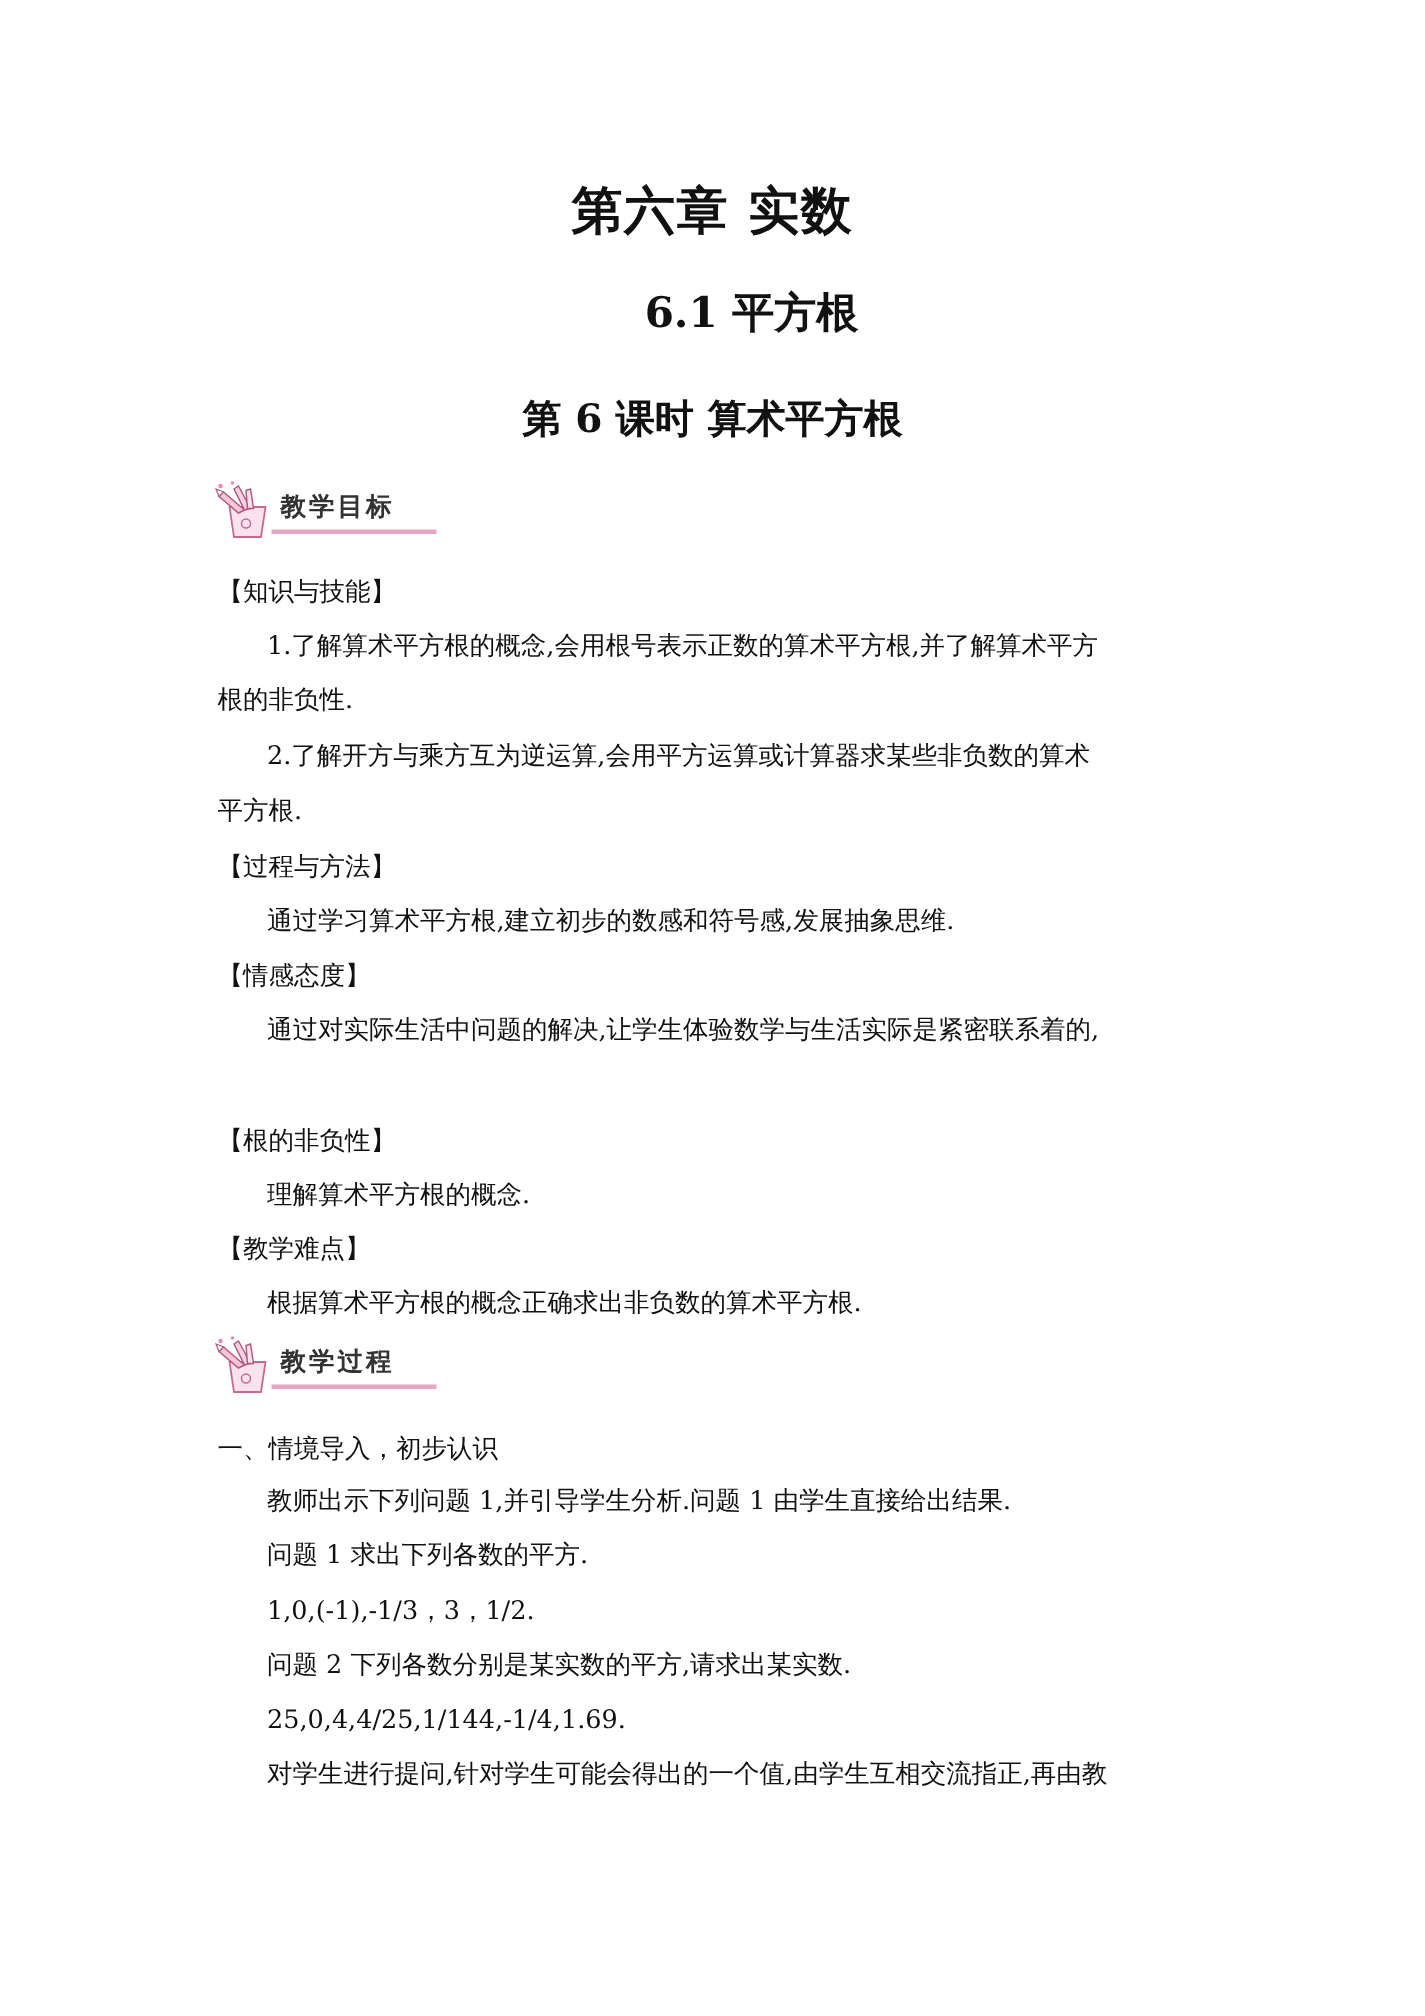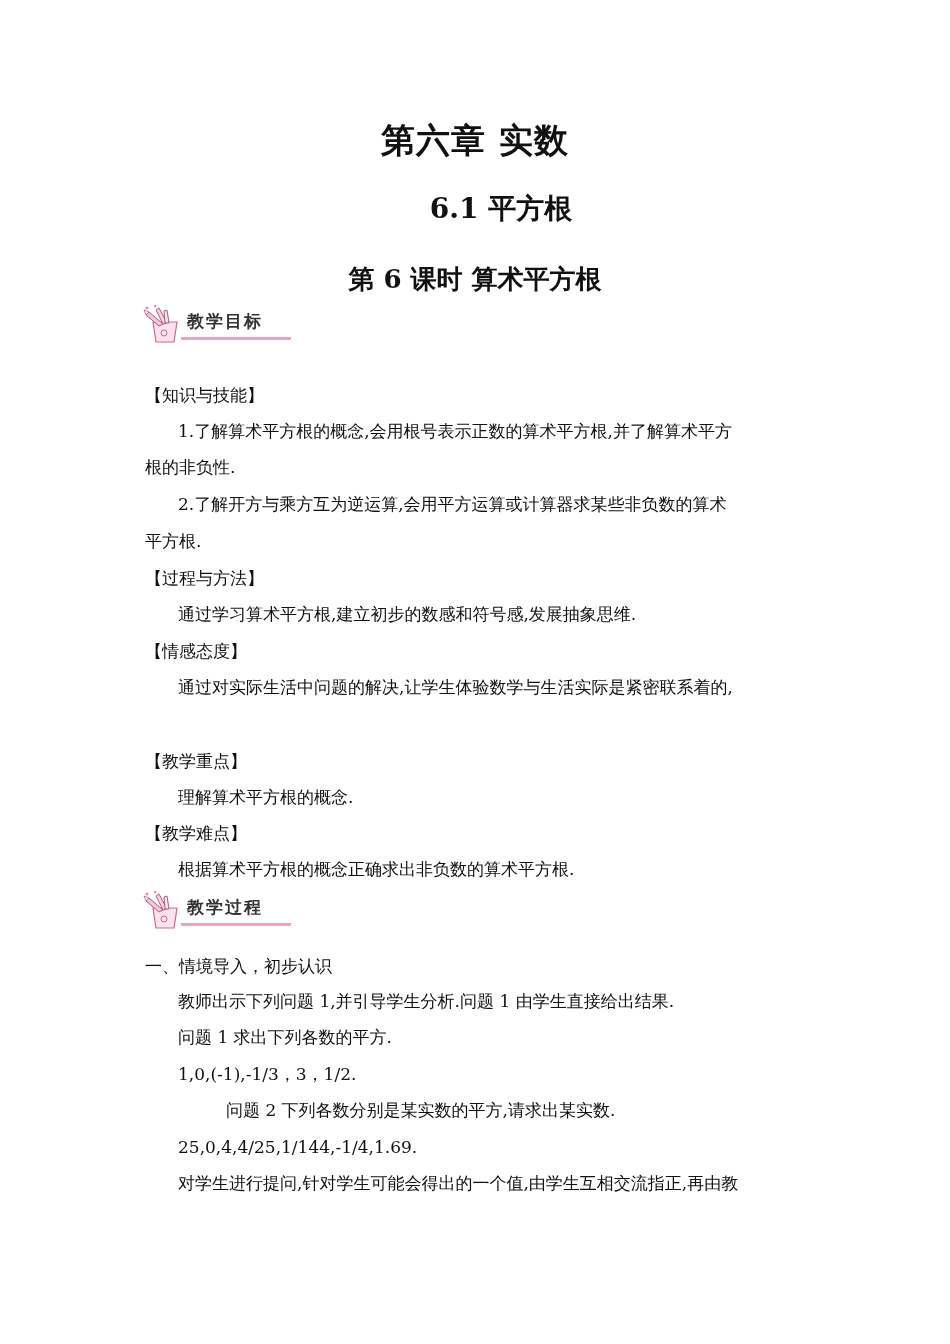--- a/index.html
+++ b/index.html
@@ -91,21 +91,21 @@
   </style>
 </head>
 <body>
 
 <div class="page">
 
   <div class="title-1">第六章  实数</div>
   <div class="title-2">6.1 平方根</div>
   <div class="title-3">第 6 课时  算术平方根</div>
 
-  <div class="banner" style="top:304px;">
+  <div class="banner" style="top:320px;">
     <svg width="44" height="40" viewBox="0 0 44 40">
       <path d="M10 18 L34 18 L31 38 L13 38 Z" fill="#fbe3ee" stroke="#c76a93" stroke-width="1.2"></path>
       <path d="M6 8 L20 20 L16 22 L3 11 Z" fill="#f5c6da" stroke="#b25a80" stroke-width="1"></path>
       <path d="M3 11 L1 6 L6 8 Z" fill="#ffffff" stroke="#b25a80" stroke-width="0.8"></path>
       <path d="M16 4 L24 19 L20 20 L13 6 Z" fill="#f7d2e2" stroke="#b25a80" stroke-width="1"></path>
       <path d="M24 6 L26 19 L22 19 L21 7 Z" fill="#fbe3ee" stroke="#b25a80" stroke-width="1"></path>
       <circle cx="21" cy="29" r="3" fill="none" stroke="#c76a93" stroke-width="1"></circle>
       <circle cx="4" cy="4" r="1.5" fill="#e58ab0"></circle>
       <circle cx="12" cy="2" r="1.2" fill="#e58ab0"></circle>
     </svg>
@@ -118,21 +118,21 @@
   <div class="line" style="top:456px;">根的非负性.</div>
   <div class="line indent" style="top:493px;">2.了解开方与乘方互为逆运算,会用平方运算或计算器求某些非负数的算术</div>
   <div class="line" style="top:530px;">平方根.</div>
 
   <div class="line" style="top:567px;">【过程与方法】</div>
   <div class="line indent" style="top:603px;">通过学习算术平方根,建立初步的数感和符号感,发展抽象思维.</div>
 
   <div class="line" style="top:640px;">【情感态度】</div>
   <div class="line indent" style="top:676px;">通过对实际生活中问题的解决,让学生体验数学与生活实际是紧密联系着的,</div>
 
-  <div class="line" style="top:750px;">【教学重点】</div>
+  <div class="line" style="top:750px;">【根的非负性】</div>
   <div class="line indent" style="top:786px;">理解算术平方根的概念.</div>
 
   <div class="line" style="top:822px;">【教学难点】</div>
   <div class="line indent" style="top:858px;">根据算术平方根的概念正确求出非负数的算术平方根.</div>
 
   <div class="banner" style="top:890px;">
     <svg width="44" height="40" viewBox="0 0 44 40">
       <path d="M10 18 L34 18 L31 38 L13 38 Z" fill="#fbe3ee" stroke="#c76a93" stroke-width="1.2"></path>
       <path d="M6 8 L20 20 L16 22 L3 11 Z" fill="#f5c6da" stroke="#b25a80" stroke-width="1"></path>
       <path d="M3 11 L1 6 L6 8 Z" fill="#ffffff" stroke="#b25a80" stroke-width="0.8"></path>
@@ -143,17 +143,17 @@
       <circle cx="12" cy="2" r="1.2" fill="#e58ab0"></circle>
     </svg>
     <span class="banner-label">教学过程</span>
     <div class="banner-line"></div>
   </div>
 
   <div class="line heading-bold" style="top:955px;">一、情境导入，初步认识</div>
   <div class="line indent" style="top:990px;">教师出示下列问题 1,并引导学生分析.问题 1 由学生直接给出结果.</div>
   <div class="line indent" style="top:1026px;">问题 1  求出下列各数的平方.</div>
   <div class="line indent" style="top:1063px;">1,0,(-1),-1/3，3，1/2.</div>
-  <div class="line indent" style="top:1099px;margin-left:48px;">问题 2 下列各数分别是某实数的平方,请求出某实数.</div>
+  <div class="line indent" style="top:1099px;">问题 2 下列各数分别是某实数的平方,请求出某实数.</div>
   <div class="line indent" style="top:1136px;">25,0,4,4/25,1/144,-1/4,1.69.</div>
   <div class="line indent" style="top:1172px;">对学生进行提问,针对学生可能会得出的一个值,由学生互相交流指正,再由教</div>
 
 </div>
 
 </body></html>

